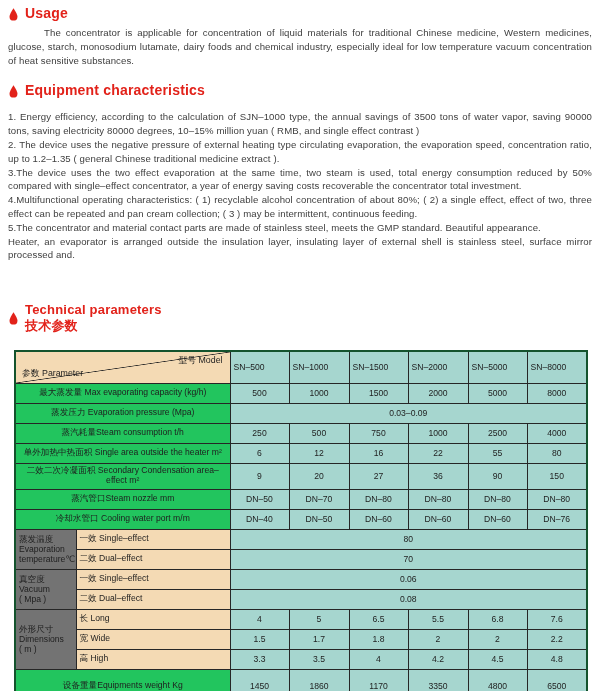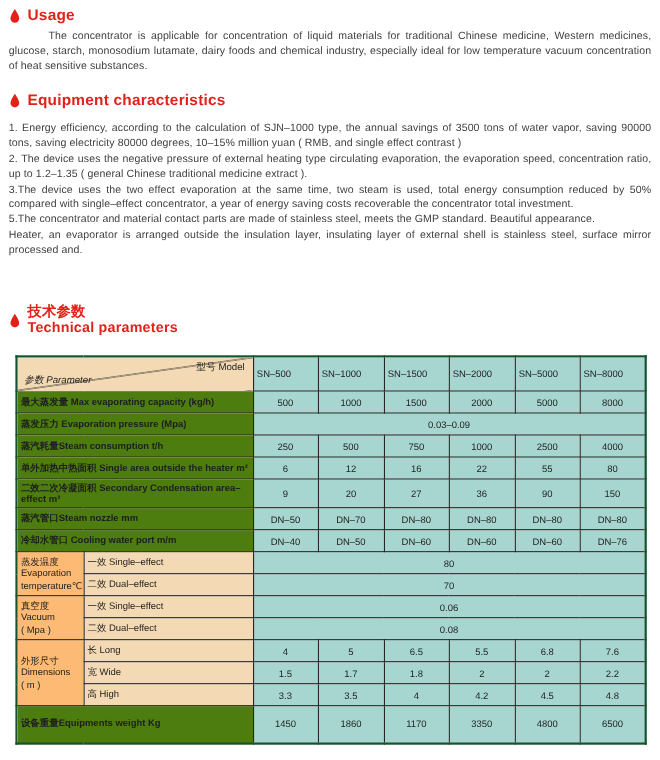--- a/index.html
+++ b/index.html
@@ -48,39 +48,39 @@
     width: 572px;
     border: 2px solid #14532d;
   }
   table.tech td {
     border: 1px solid #262626;
     font-size: 8.6px;
     color: #1e1e1e;
     padding: 1px 3px;
     overflow: hidden;
   }
-  td.lbl { background: #4d7c0f; text-align: left; padding-left: 5px; line-height: 9.8px; font-weight: bold; }
+  td.lbl { background: #22c55e; text-align: center; padding-left: 5px; line-height: 9.8px; }
   td.val { background: #a6d6cf; text-align: center; font-size: 9.3px; }
   td.sub-lbl { background: #f4dab4; padding-left: 9px; }
-  td.grp-lbl { background: #fdba74; white-space: pre-line; line-height: 10.2px; padding-left: 5px; }
+  td.grp-lbl { background: #737373; white-space: pre-line; line-height: 10.2px; padding-left: 5px; }
   tr.rh { height: 20px; }
   tr.rh-tall { height: 26px; }
   tr.rh-weight { height: 34px; }
   tr.rh-head { height: 32px; }
 
   
   td.corner {
     background: #f4dab4;
     position: relative;
     padding: 0;
     background-image: linear-gradient(to bottom right,
       rgba(0,0,0,0) calc(50% - 0.7px), #262626 50%, rgba(0,0,0,0) calc(50% + 0.7px));
   }
   .corner-model { position: absolute; top: 3px; right: 7px; font-size: 8.8px; }
-  .corner-param { position: absolute; bottom: 3px; left: 6px; font-size: 8.8px; font-style: italic; }
+  .corner-param { position: absolute; bottom: 3px; left: 6px; font-size: 8.8px; }
   td.model-h { background: #a6d6cf; font-size: 9.3px; font-weight: 400; }
 </style>
 </head>
 <body>
 
 <div class="page">
 
   <div class="usage-section">
     <div class="heading-row">
       <svg class="drop" viewBox="0 0 10 14">
@@ -95,33 +95,34 @@
     <div class="heading-row">
       <svg class="drop" viewBox="0 0 10 14">
         <path d="M5 0 C5 0 0.6 6.4 0.6 9.4 a4.4 4.4 0 0 0 8.8 0 C9.4 6.4 5 0 5 0 Z" fill="#e2221a"></path>
       </svg>
       <div class="heading-text">Equipment characteristics</div>
     </div>
     <div class="body-text equipment-list">
       <p>1. Energy efficiency, according to the calculation of SJN–1000 type, the annual savings of 3500 tons of water vapor, saving 90000 tons, saving electricity 80000 degrees, 10–15%  million yuan ( RMB, and single effect contrast )</p>
       <p>2. The device uses the negative pressure of external heating type circulating evaporation, the evaporation speed, concentration ratio, up to 1.2–1.35 ( general Chinese traditional medicine extract ).</p>
       <p>3.The device uses the two effect evaporation at the same time, two steam is used, total energy consumption reduced by 50% compared with single–effect concentrator, a year of energy saving costs recoverable the concentrator total investment.</p>
+      <p>4.Multifunctional operating characteristics: ( 1) recyclable alcohol concentration of about 80%; ( 2) a single effect, effect of two, three effect can be repeated and pan cream collection; ( 3 ) may be intermittent, continuous feeding.</p>
       <p>5.The concentrator and material contact parts are made of stainless steel, meets the GMP standard. Beautiful appearance.</p>
       <p> Heater, an evaporator is arranged outside the insulation layer, insulating layer of external shell is stainless steel, surface mirror processed and.</p>
     </div>
   </div>
 
   <div class="technical-section">
     <div class="heading-row">
       <svg class="drop" viewBox="0 0 10 14">
         <path d="M5 0 C5 0 0.6 6.4 0.6 9.4 a4.4 4.4 0 0 0 8.8 0 C9.4 6.4 5 0 5 0 Z" fill="#e2221a"></path>
       </svg>
       <div>
+        <div class="heading-text two-line">Technical parameters</div>
         <div class="heading-text two-line">技术参数</div>
-        <div class="heading-text two-line">Technical parameters</div>
       </div>
     </div>
 
     <div class="tech-table-wrap">
       <table class="tech">
         <colgroup>
           <col style="width:61px">
             <col style="width:154px">
           <col style="width:59px">
             <col style="width:60px">

